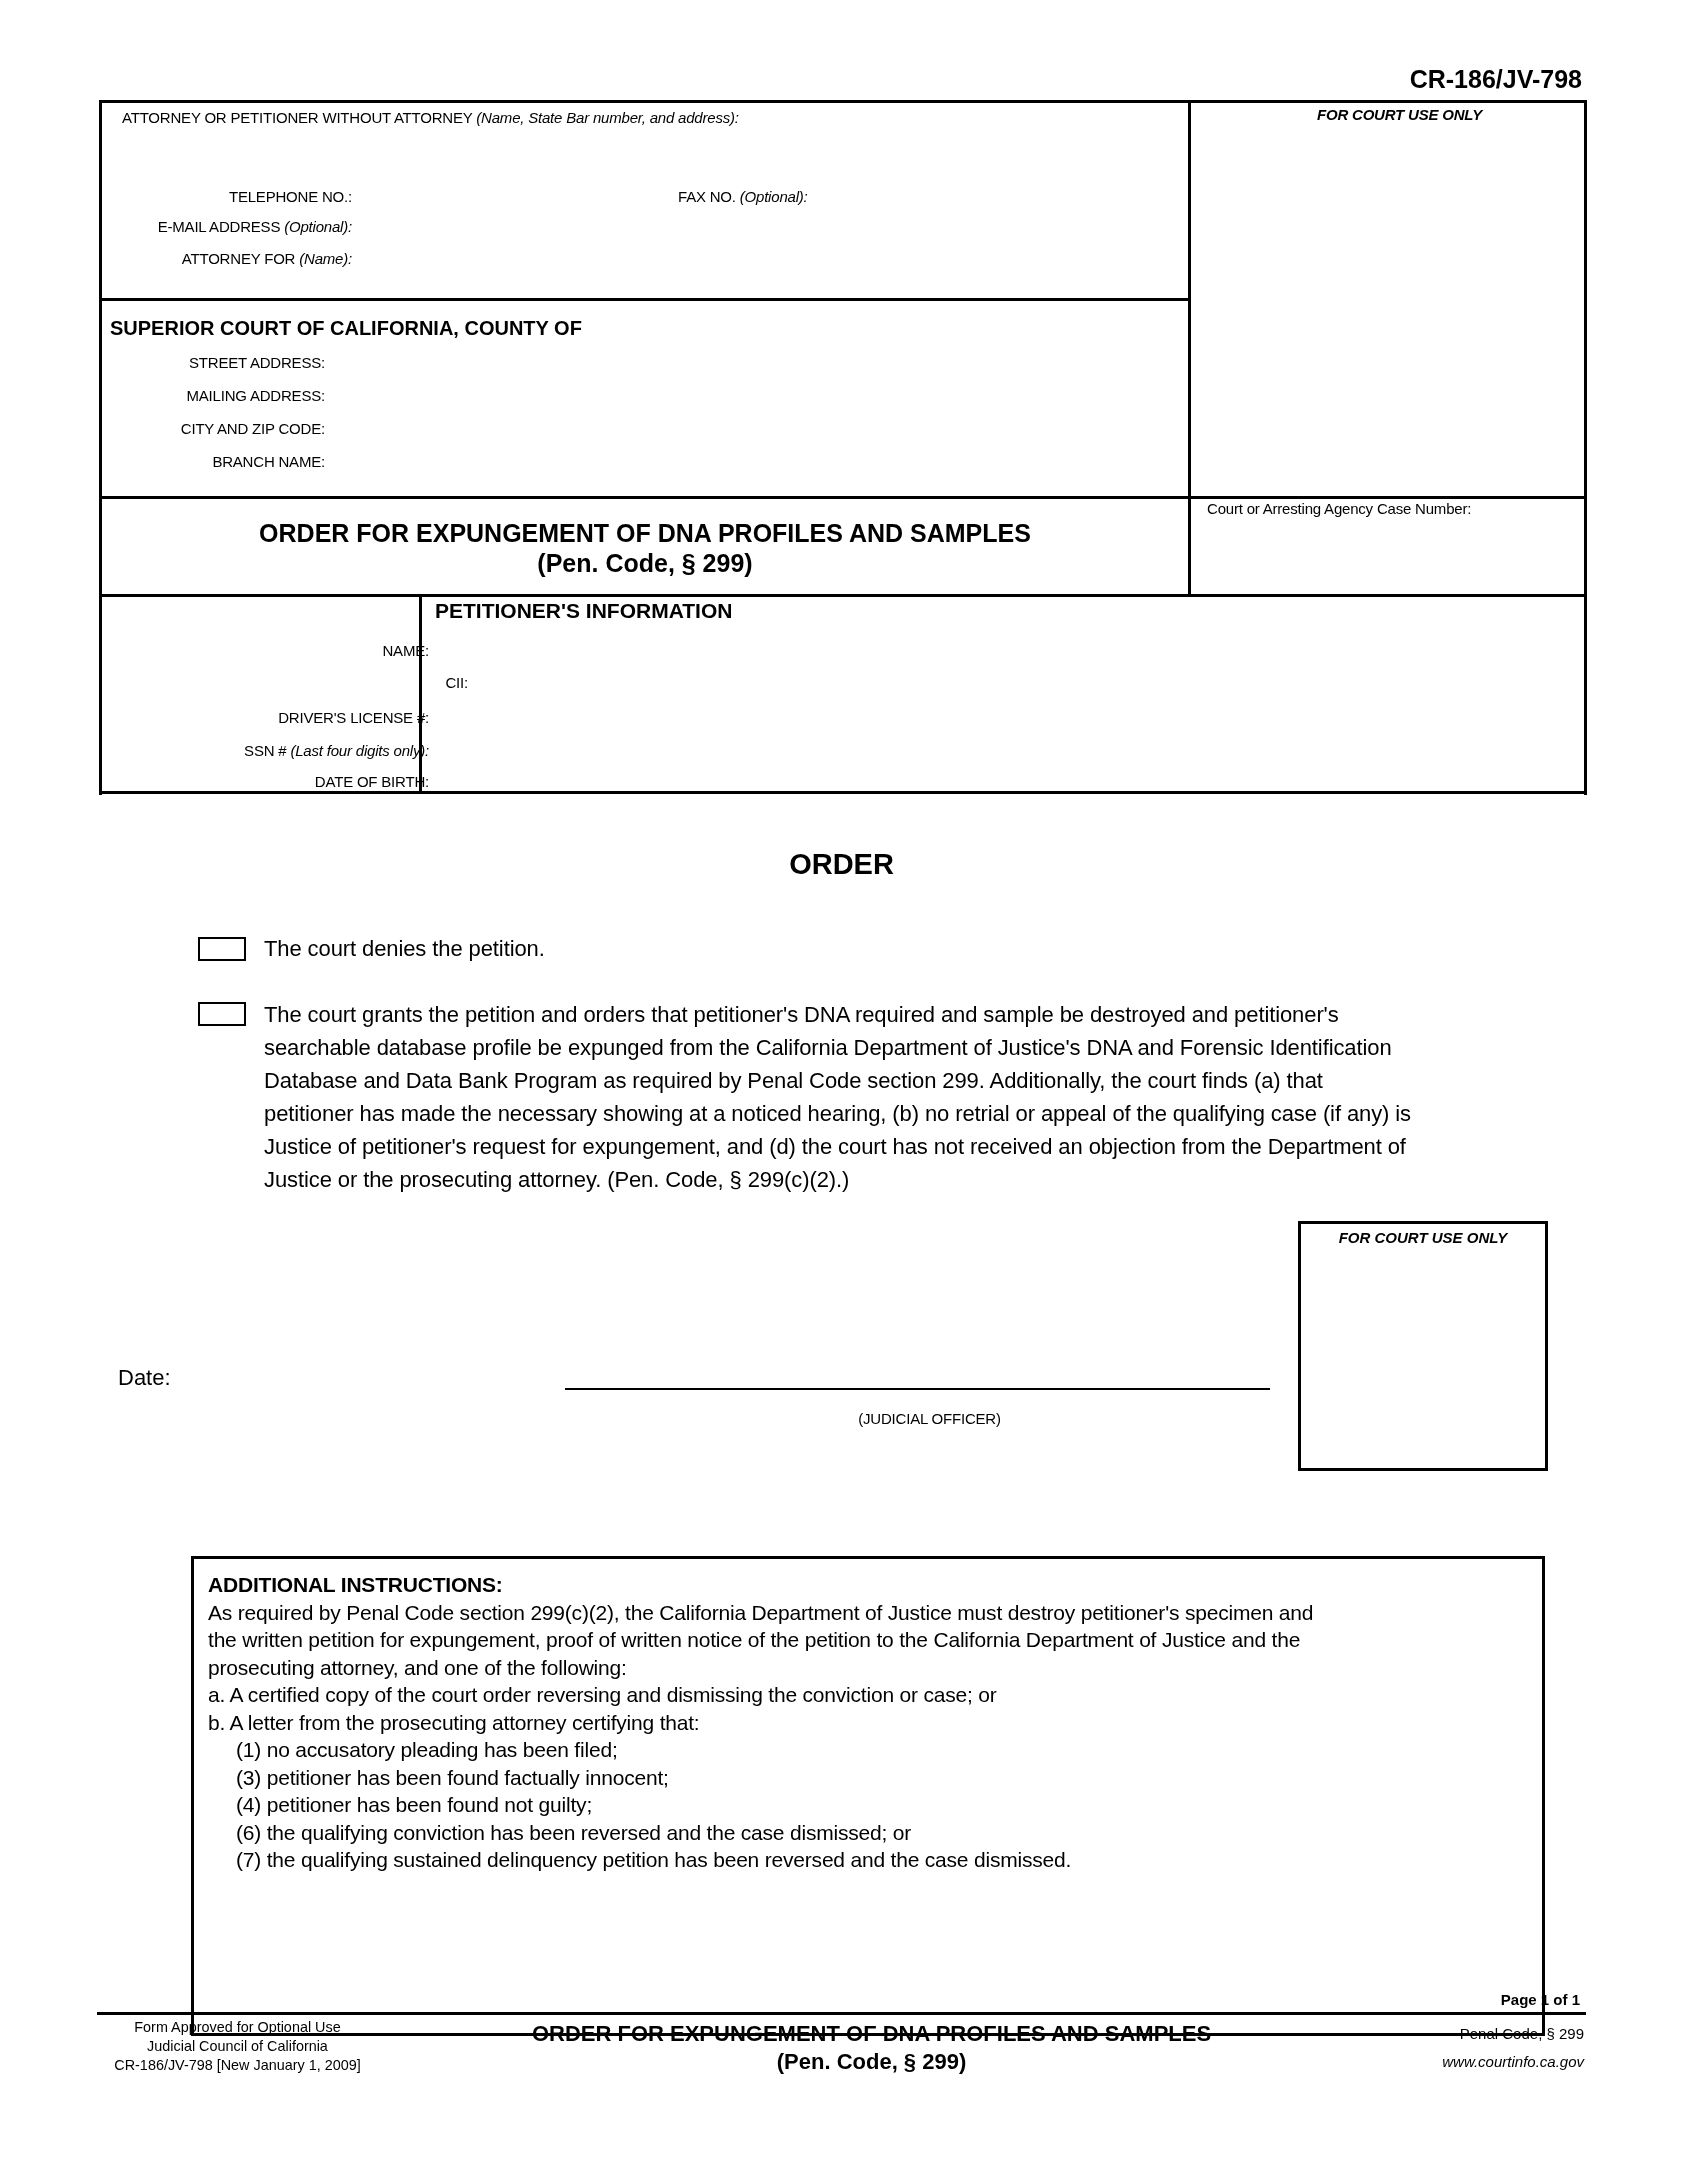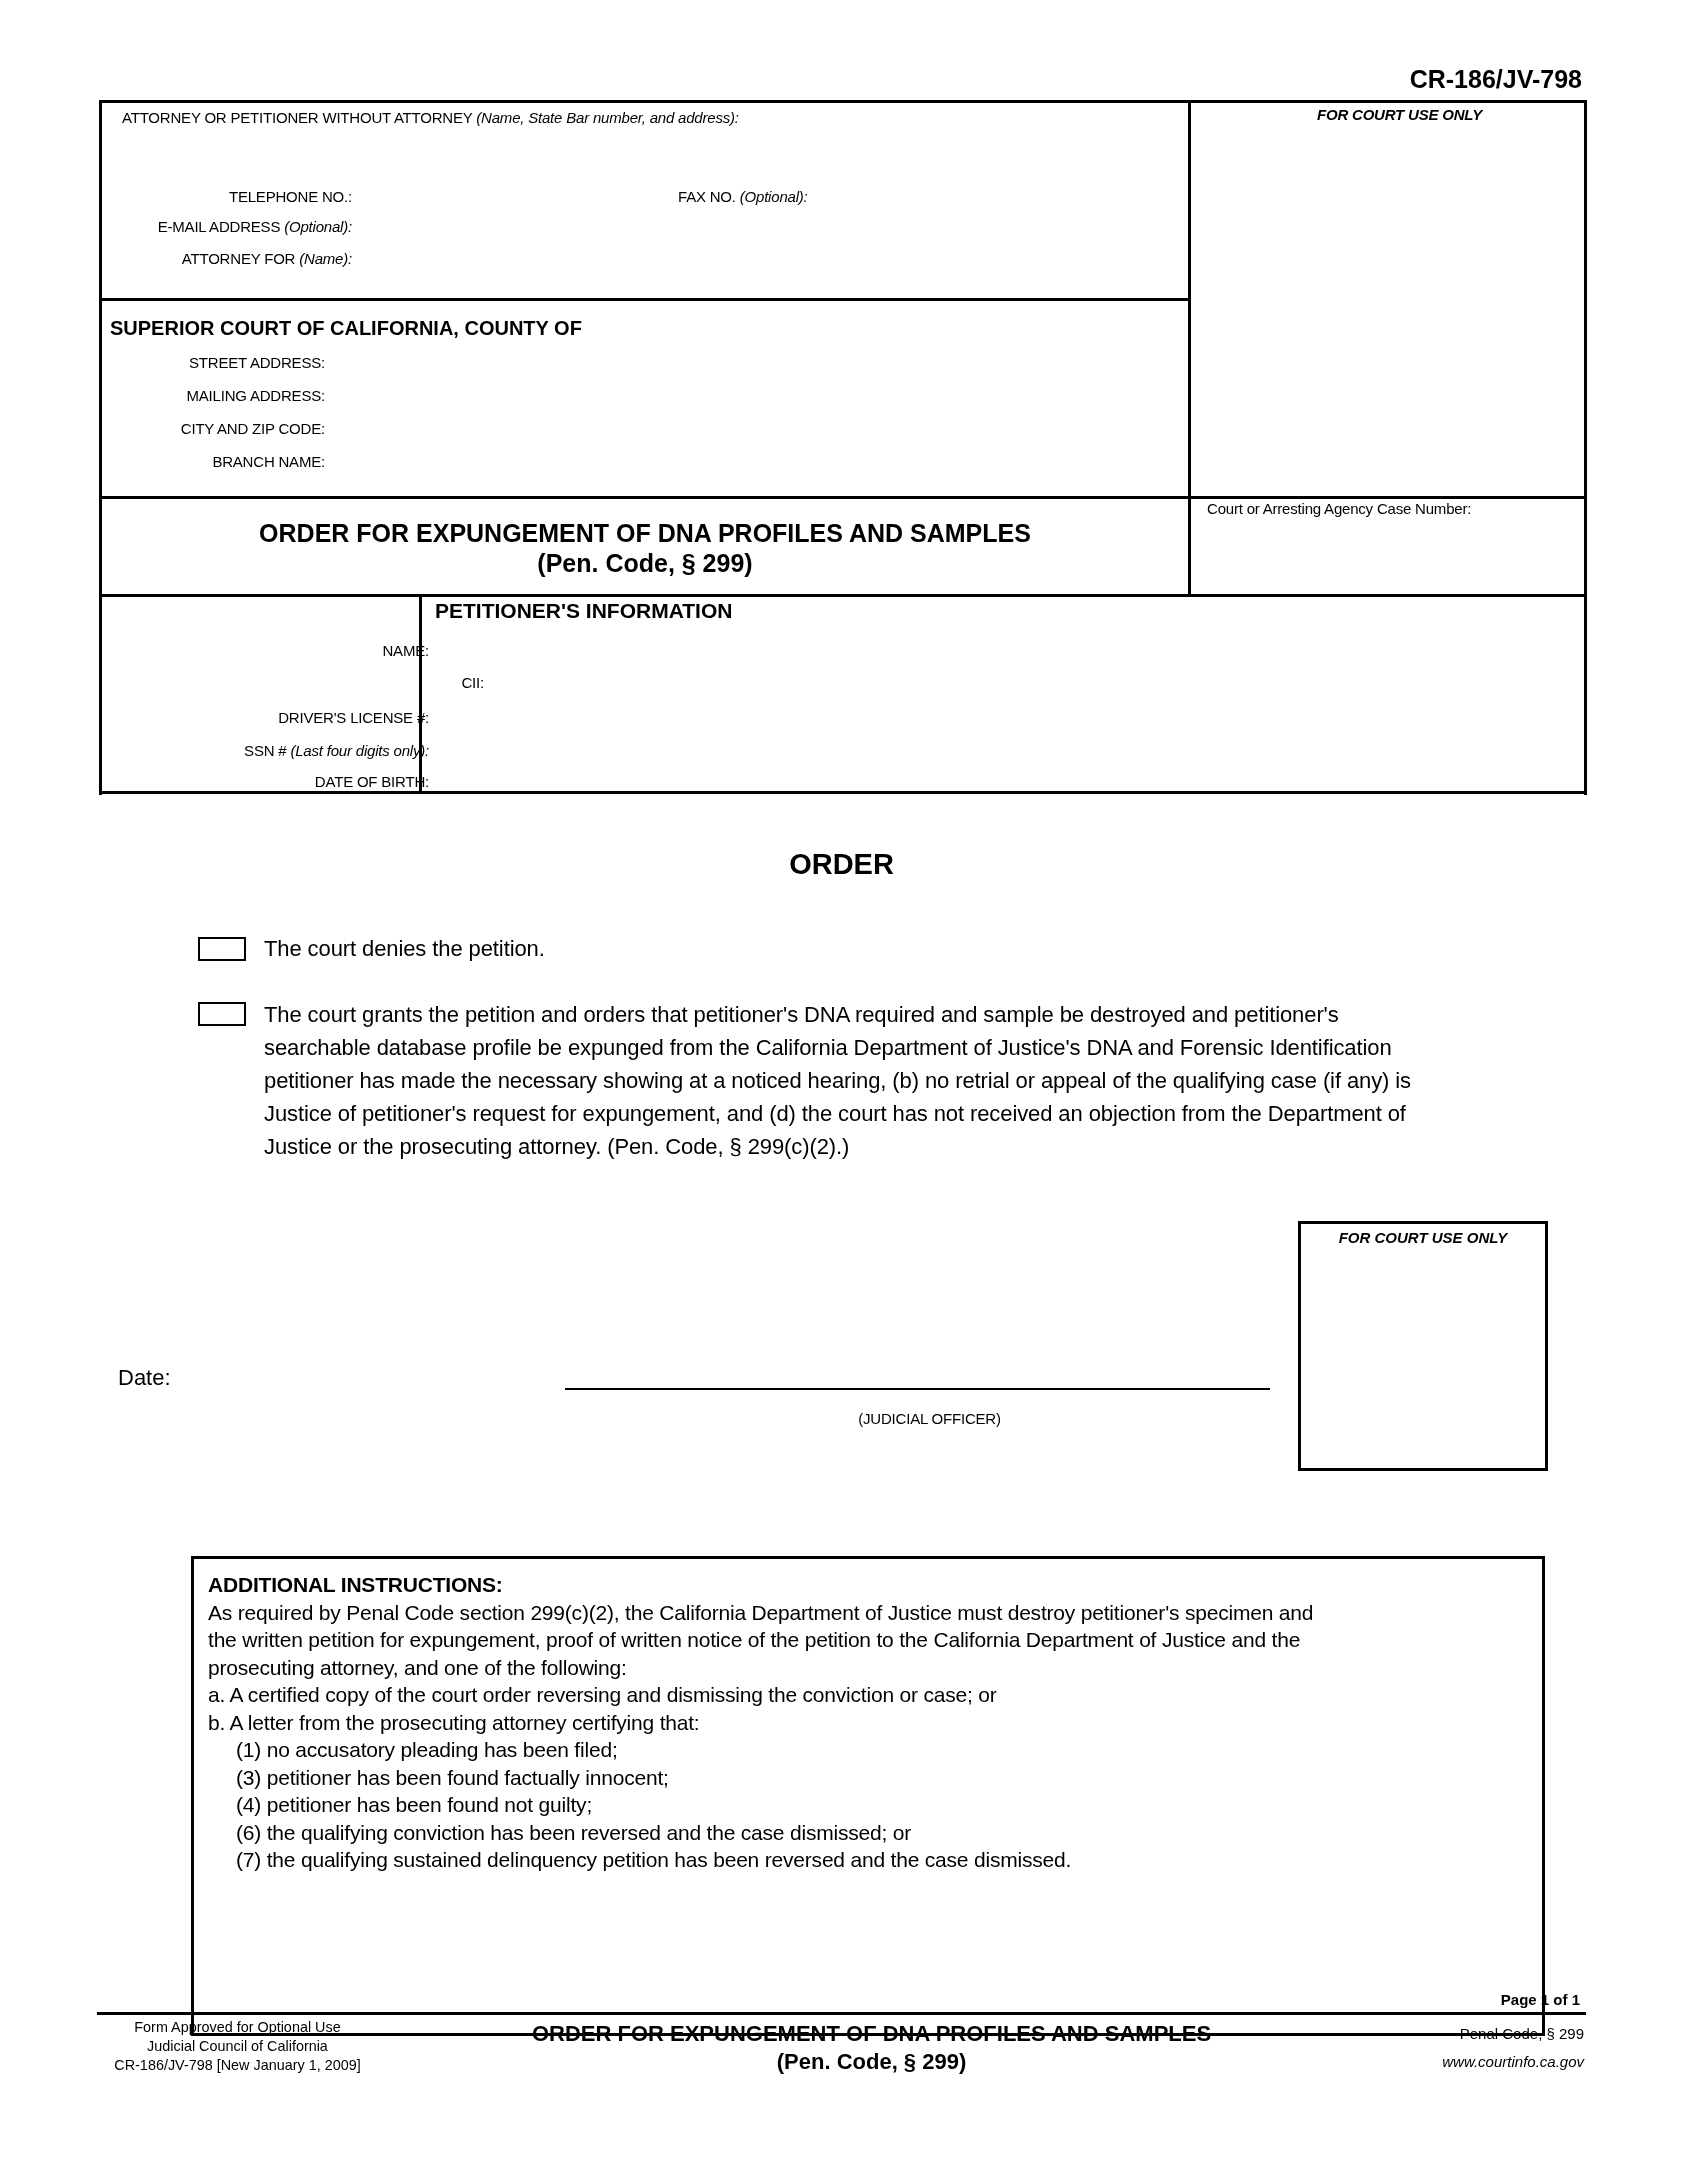--- a/index.html
+++ b/index.html
@@ -91,21 +91,21 @@
 </div>
 
 <div class="lbl" style="left:1195px; top:500px;">Court or Arresting Agency Case Number:</div>
 <input class="field" style="left: 1195px; top: 535px; width: 381px; height: 26px;" value="">
 
 <div class="abs b" style="left:435px; top:599px; font-size:21px;">PETITIONER'S INFORMATION</div>
 
 <div class="lbl lbl-r" style="left:103px; width:314px; top:642px;">NAME:</div>
 <input class="field" style="left: 428px; top: 639px; width: 1148px; height: 22px;" value="">
 
-<div class="lbl lbl-r" style="left:114px; width:314px; top:674px;padding-left:44px;">CII:</div>
+<div class="lbl lbl-r" style="left:98px; width:314px; top:674px;padding-left:44px;">CII:</div>
 <input class="field" style="left: 428px; top: 671px; width: 1148px; height: 22px;" value="">
 
 <div class="lbl lbl-r" style="left:103px; width:314px; top:709px;">DRIVER'S LICENSE #:</div>
 <input class="field" style="left: 428px; top: 706px; width: 1148px; height: 22px;" value="">
 
 <div class="lbl lbl-r" style="left:103px; width:314px; top:742px;">
   <span>SSN #</span>
   <span class="i">(Last four digits only):</span>
 </div>
 <input class="field" style="left: 428px; top: 739px; width: 1148px; height: 22px;" value="">
@@ -115,20 +115,21 @@
 
 <div class="abs b" style="left:0; width:1683px; text-align:center; top:848px; font-size:29px;">ORDER</div>
 
 <div class="checkbox" style="left:198px; top:937px;"></div>
 <div class="abs body-text" style="left:264px; top:932px;">The court denies the petition.</div>
 
 <div class="checkbox" style="left:198px; top:1002px;"></div>
 <div class="abs body-text" style="left:264px; top:998px; width:1307px;">
   <div>The court grants the petition and orders that petitioner's DNA required and sample be destroyed and petitioner's</div>
   <div>searchable database profile be expunged from the California Department of Justice's DNA and Forensic Identification</div>
+  <div>Database and Data Bank Program as required by Penal Code section 299.  Additionally, the court finds (a) that</div>
   <div>petitioner has made the necessary showing at a noticed hearing, (b) no retrial or appeal of the qualifying case (if any) is</div>
   <div>Justice of petitioner's request for expungement, and (d) the court has not received an objection from the Department of</div>
   <div>Justice or the prosecuting attorney.  (Pen. Code, § 299(c)(2).)</div>
 </div>
 
 <div class="abs" style="left:1298px; top:1221px; width:250px; height:250px; border:3px solid #000; box-sizing:border-box;">
   <div style="text-align:center; margin-top:5px; font-size:15px; font-weight:bold; font-style:italic;">FOR COURT USE ONLY</div>
 </div>
 
 <div class="abs" style="left:118px; top:1365px; font-size:22px;">Date:</div>

